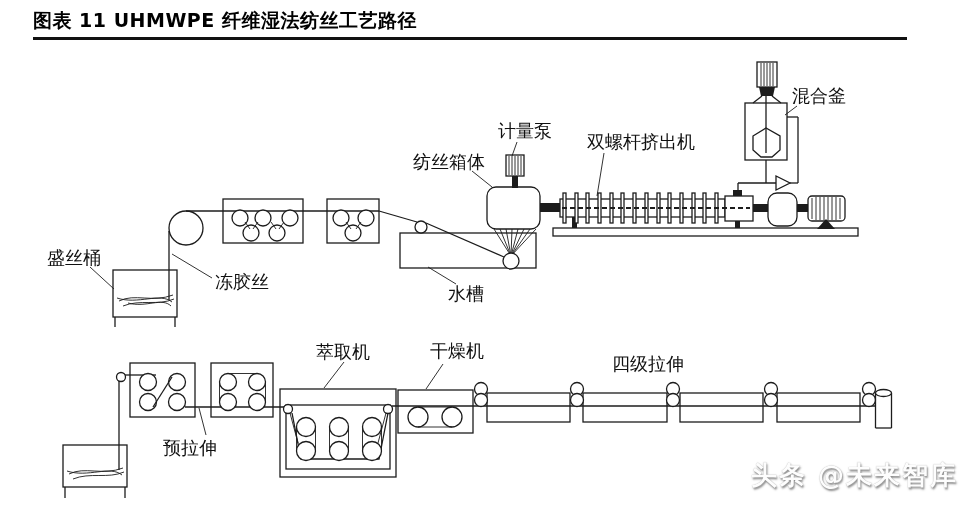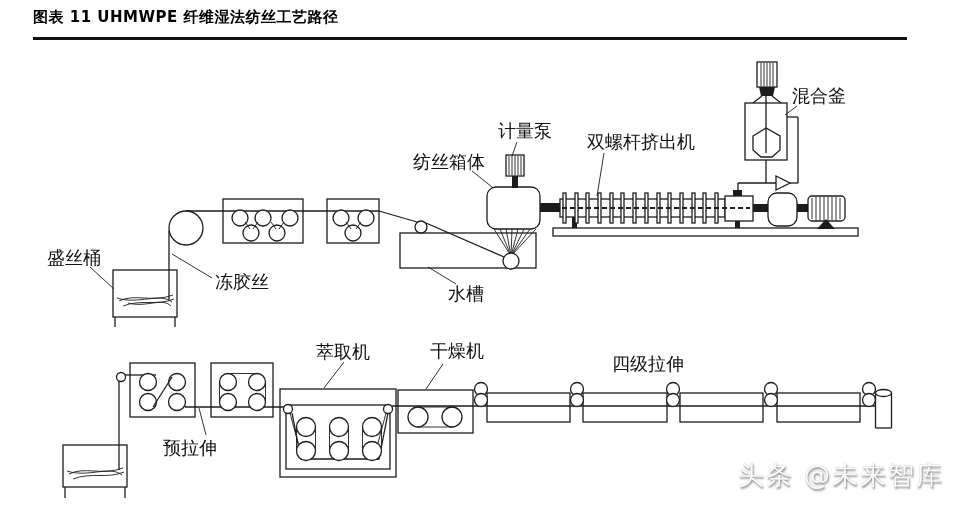--- a/index.html
+++ b/index.html
@@ -1,21 +1,21 @@
 <!DOCTYPE html>
 <html><head>
 <meta charset="utf-8">
 <style>
   html,body{margin:0;padding:0;background:#ffffff;}
   .page{position:relative;width:970px;height:506px;background:#ffffff;overflow:hidden;
         font-family:"DejaVu Sans",sans-serif;}
-  .fig-title{position:absolute;left:33px;top:8px;font-size:15px;font-weight:bold;
+  .fig-title{position:absolute;left:33px;top:8px;font-size:19px;font-weight:bold;
              color:#000;letter-spacing:.5px;white-space:nowrap;}
   .title-rule{position:absolute;left:33px;top:37px;width:874px;height:3px;background:#111;}
-  .watermark{position:absolute;right:26px;bottom:13px;font-size:26px;font-weight:normal;
+  .watermark{position:absolute;right:12px;bottom:13px;font-size:26px;font-weight:bold;
              color:#fdfdfd;letter-spacing:2px;white-space:nowrap;
              text-shadow:1px 2px 2px rgba(70,70,70,.6),0 0 1px rgba(130,130,130,.7);}
   svg.diagram{position:absolute;left:0;top:0;}
   .ln{fill:none;stroke:#1c1c1c;stroke-width:1.3;}
   .thin{fill:none;stroke:#1c1c1c;stroke-width:.9;}
   .blk{fill:#1c1c1c;stroke:none;}
   .wf{fill:#ffffff;stroke:#1c1c1c;stroke-width:1.3;}
   .dash{fill:none;stroke:#1c1c1c;stroke-width:1.8;stroke-dasharray:5 3;}
   .lbl{font-family:"DejaVu Sans",sans-serif;font-size:18px;fill:#101010;}
 </style>

